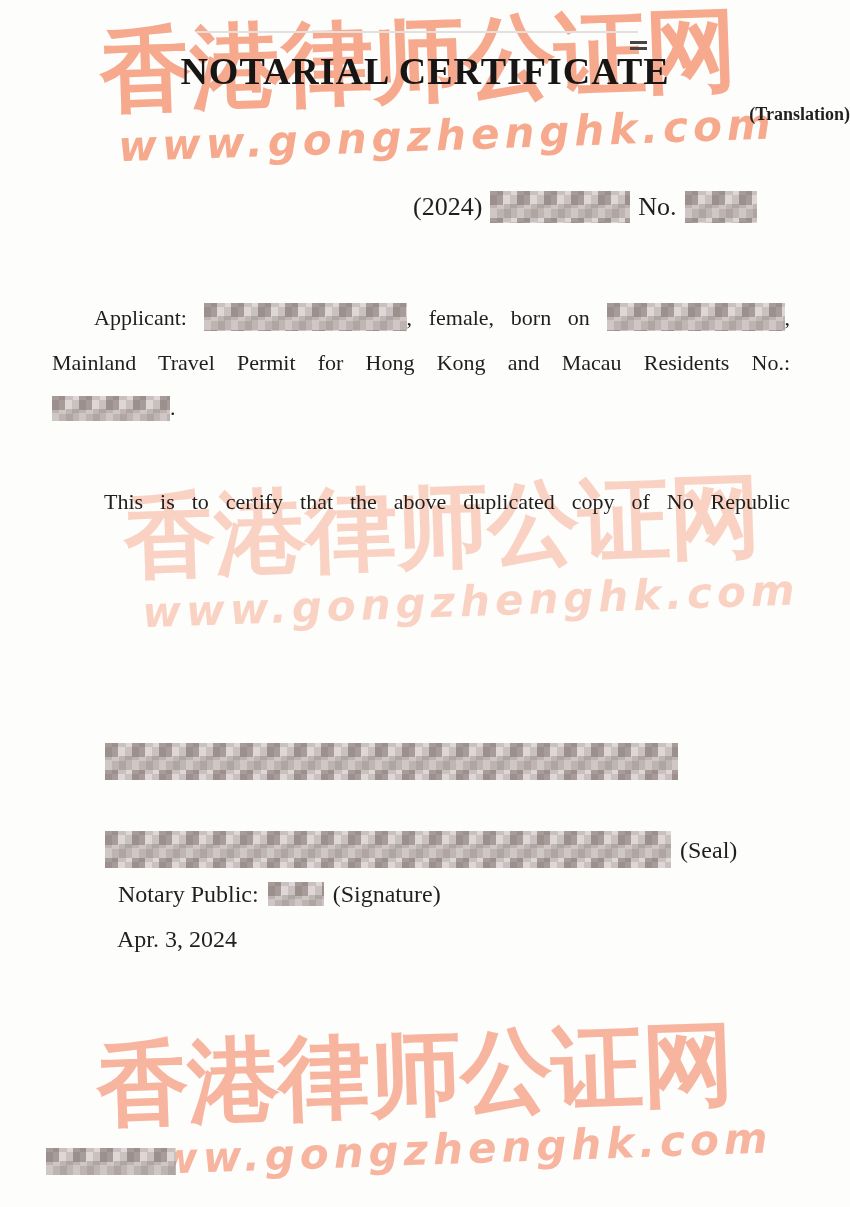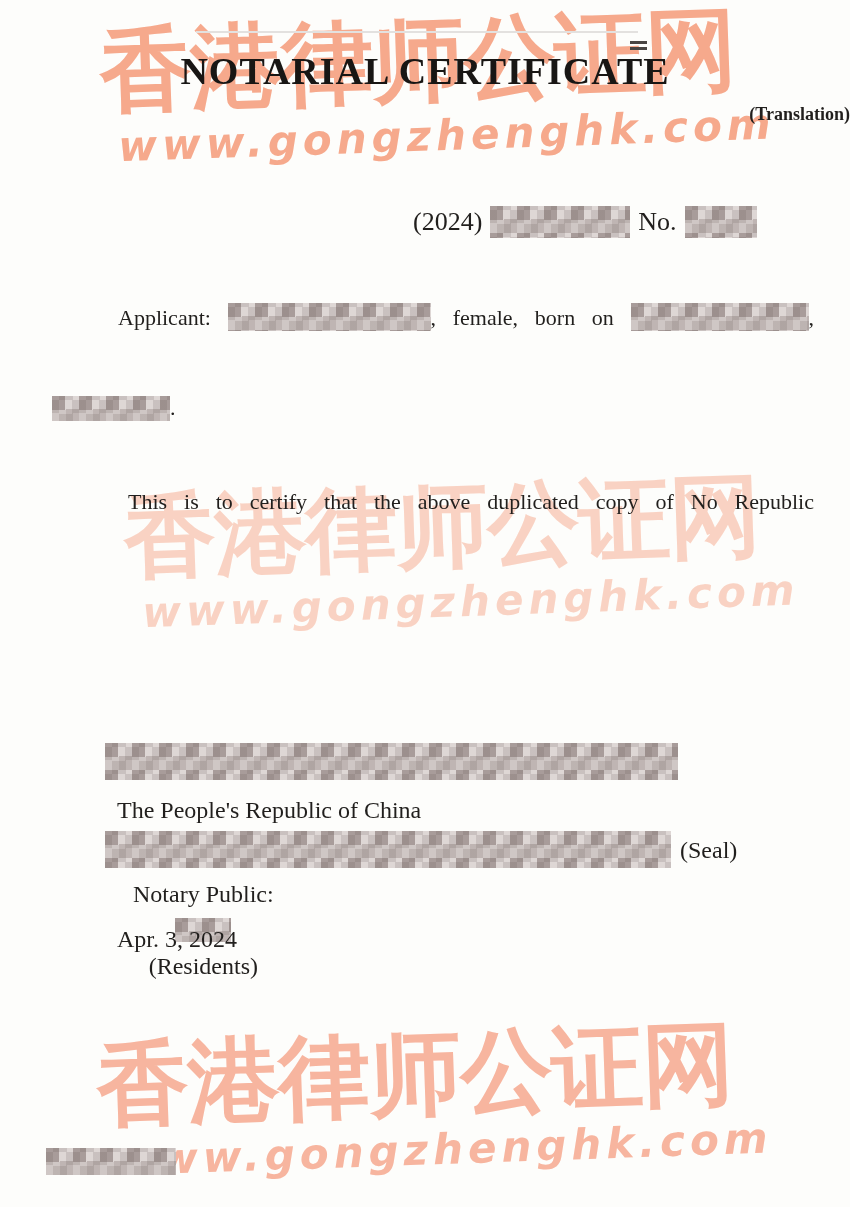--- a/index.html
+++ b/index.html
@@ -51,31 +51,31 @@
     position:absolute;left:0;right:0;top:49px;margin:0;
     text-align:center;
     font-size:38px;font-weight:700;letter-spacing:1px;
     color:#181614;z-index:1;
   }
   .subtitle{
     position:absolute;left:0;right:0;top:104px;
     text-align:right;font-size:18px;z-index:1;font-weight:bold;
   }
   .refline{
-    position:absolute;left:413px;top:206px;z-index:1;
+    position:absolute;left:413px;top:191px;z-index:1;
     display:flex;align-items:center;gap:8px;
     font-size:26px;
   }
   .ln{
     position:absolute;left:52px;width:738px;
     font-size:22px;line-height:34px;
     word-spacing:1px;
     z-index:1;
   }
-  .just{text-align:justify;text-align-last:justify;margin-left:24px;}
+  .just{text-align:justify;text-align-last:justify;}
   .grp{white-space:nowrap;}
   .sig{position:absolute;font-size:24px;line-height:30px;z-index:1;}
   .row{display:flex;align-items:center;gap:9px;}
   
   .rd{
     display:inline-block;
     vertical-align:-6px;
     background:
       repeating-conic-gradient(rgba(94,80,77,0.16) 0% 25%, rgba(255,255,255,0) 0% 50%) 7px 4px / 27px 27px,
       repeating-conic-gradient(#ded7d5 0% 25%, #bfb5b3 25% 50%, #cfc7c5 50% 75%, #a89c9a 75% 100%) 0 0 / 27px 27px;
@@ -114,41 +114,41 @@
     <span class="rd" style="width:140px;height:32px;"></span>
     <span>No.</span>
     <span class="rd" style="width:72px;height:32px;"></span>
   </div>
 
   <div class="ln just" style="top:301px;text-indent:42px;">
     <span>Applicant:</span>
     <span class="grp"><span class="rd" style="width:203px;height:28px;"></span><span>, female, born on</span></span>
     <span class="grp"><span class="rd" style="width:178px;height:28px;"></span><span>,</span></span>
   </div>
+  <div class="ln just" style="top:346px;">
+    <span>Mainland Travel Permit for Hong Kong and Macau Residents No.:</span>
+  </div>
   <div class="ln" style="top:391px;">
     <span class="rd" style="width:118px;height:25px;"></span><span>.</span>
   </div>
 
 
   <div class="ln just" style="top:485px;text-indent:52px;">
     <span>This is to certify that the above duplicated copy of No Republic</span>
   </div>
 
   <span class="rd rd-abs" style="left:105px;top:743px;width:573px;height:37px;"></span>
-  <div class="sig" style="left:117px;top:795px;">
-    <span>The People's Republic of China</span>
-  </div>
   <div class="sig row" style="left:105px;top:831px;">
     <span class="rd" style="width:566px;height:37px;vertical-align:middle;"></span>
     <span>(Seal)</span>
   </div>
-  <div class="sig row" style="left:133px;top:879px;flex-direction:column;">
+  <div class="sig row" style="left:118px;top:879px;">
     <span>Notary Public:</span>
     <span class="rd" style="width:56px;height:24px;"></span>
-    <span>(Residents)</span>
+    <span>(Signature)</span>
   </div>
   <div class="sig" style="left:117px;top:924px;">
     <span>Apr. 3, 2024</span>
   </div>
 
   <span class="rd rd-abs" style="left:46px;top:1148px;width:130px;height:27px;"></span>
 
 </div>
 
 </body></html>

